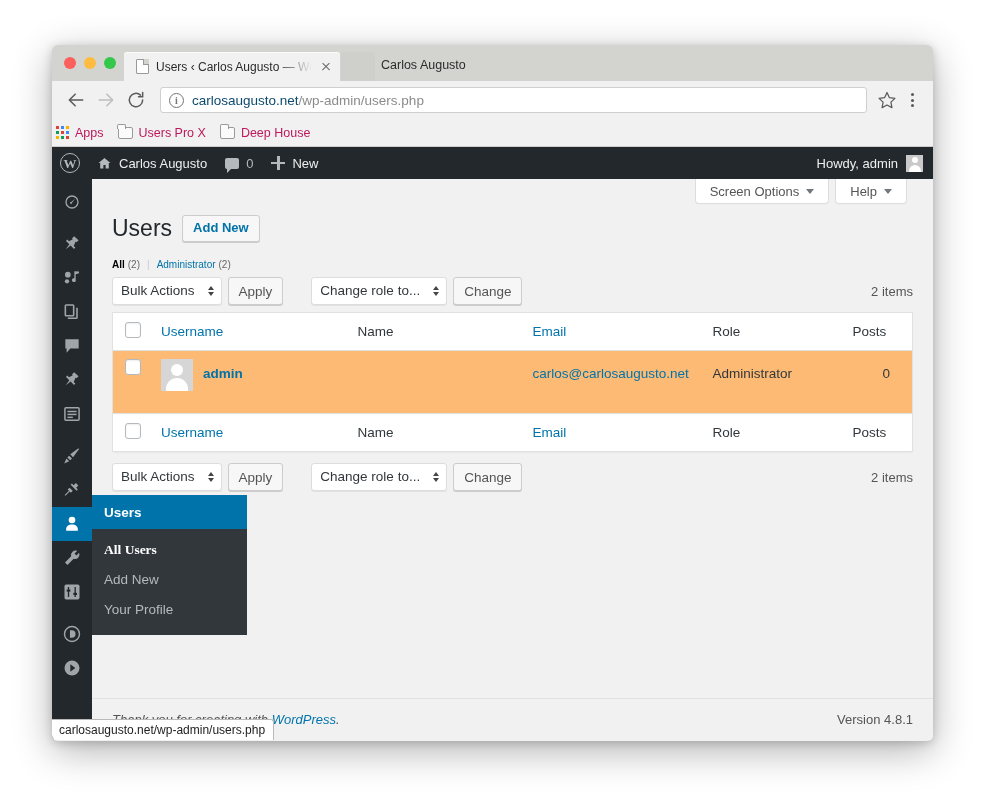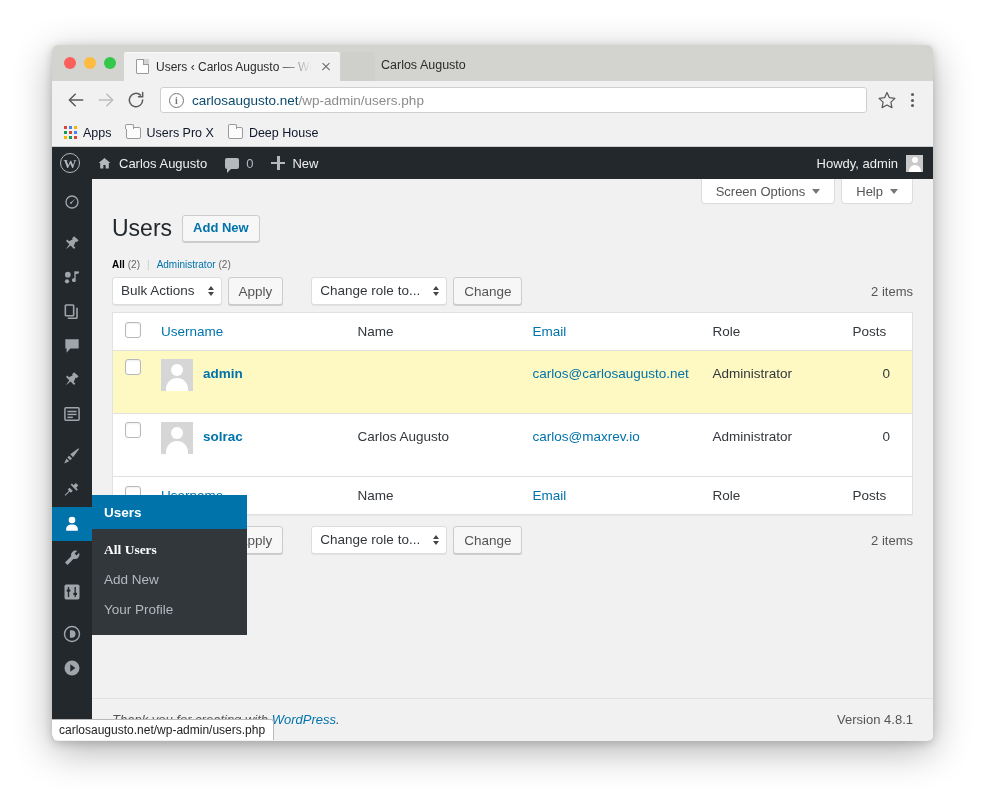--- a/index.html
+++ b/index.html
@@ -156,24 +156,24 @@
     gap: 2.5px;
   }
   .menu-btn i { width: 3px; height: 3px; border-radius: 50%; background: #5a5a5a; display: block; }
 
   
   .bookmarks {
     height: 28px;
     background: #f1f1f1;
     border-bottom: 1px solid #cdcdcd;
     display: flex; align-items: center;
-    padding: 0 12px;
+    padding: 0 4px;
     gap: 14px;
     font-size: 12.5px;
-    color: #0f172a;
+    color: #be185d;
   }
   .bm { display: flex; align-items: center; gap: 6px; white-space: nowrap; }
   .apps-grid { width: 13px; height: 13px; display: grid; grid-template-columns: repeat(3, 3px); grid-template-rows: repeat(3, 3px); gap: 2px; }
   .apps-grid i { width: 3px; height: 3px; display: block; }
   .folder-ico {
     width: 15px; height: 12px;
     border: 1.4px solid #9a9a9a;
     border-radius: 1px 2px 2px 2px;
     position: relative;
     background: #fbfbfb;
@@ -285,21 +285,21 @@
   .wp-content {
     flex: 1 1 auto;
     background: #f1f1f1;
     position: relative;
     overflow: hidden;
   }
 
   
   .screen-meta {
     display: flex; justify-content: flex-end; gap: 6px;
-    padding: 0 20px 0 0;
+    padding: 0 26px 0 0;
     height: 29px;
     align-items: flex-start;
   }
   .meta-tab {
     background: #fff;
     border: 1px solid #ddd;
     border-top: none;
     border-radius: 0 0 4px 4px;
     height: 25px;
     padding: 0 14px;
@@ -419,21 +419,21 @@
   table.wp-list-table tfoot th {
     border-bottom: none;
     border-top: 1px solid #e1e1e1;
   }
   table.wp-list-table th a { color: #0073aa; text-decoration: none; }
   table.wp-list-table td {
     padding: 8px 10px;
     color: #32373c;
     vertical-align: top;
   }
-  tr.alt td { background: #fef9c3; }
+  tr.alt td { background: #fdba74; }
   tr.row-sep td { border-top: 1px solid #e1e1e1; }
   .col-cb { width: 38px; padding-left: 12px !important; }
   .cb {
     width: 16px; height: 16px;
     border: 1px solid #b4b9be;
     border-radius: 3px;
     background: #fff;
     display: inline-block;
     box-shadow: inset 0 1px 2px rgba(0,0,0,.07);
   }
@@ -813,37 +813,20 @@
                     <a class="uname">admin</a>
                   </span>
                 </td>
                 <td class="col-name" style="padding-top:15px"></td>
                 <td class="col-email" style="padding-top:15px">
                   <a class="email-link">carlos@carlosaugusto.net</a>
                 </td>
                 <td class="col-role" style="padding-top:15px">Administrator</td>
                 <td class="col-posts" style="padding-top:15px">0</td>
               </tr>
-              <tr class="row-sep" style="height:63px">
-                <td class="col-cb">
-                  <span class="cb"></span>
-                </td>
-                <td>
-                  <span class="username-cell">
-                    <span class="avatar-lg"></span>
-                    <a class="uname">solrac</a>
-                  </span>
-                </td>
-                <td class="col-name" style="padding-top:15px">Carlos Augusto</td>
-                <td class="col-email" style="padding-top:15px">
-                  <a class="email-link">carlos@maxrev.io</a>
-                </td>
-                <td class="col-role" style="padding-top:15px">Administrator</td>
-                <td class="col-posts" style="padding-top:15px">0</td>
-              </tr>
             </tbody>
             <tfoot>
               <tr>
                 <th class="col-cb">
                   <span class="cb"></span>
                 </th>
                 <th><a>Username</a></th>
                 <th class="col-name">Name</th>
                 <th class="col-email"><a>Email</a></th>
                 <th class="col-role">Role</th>

